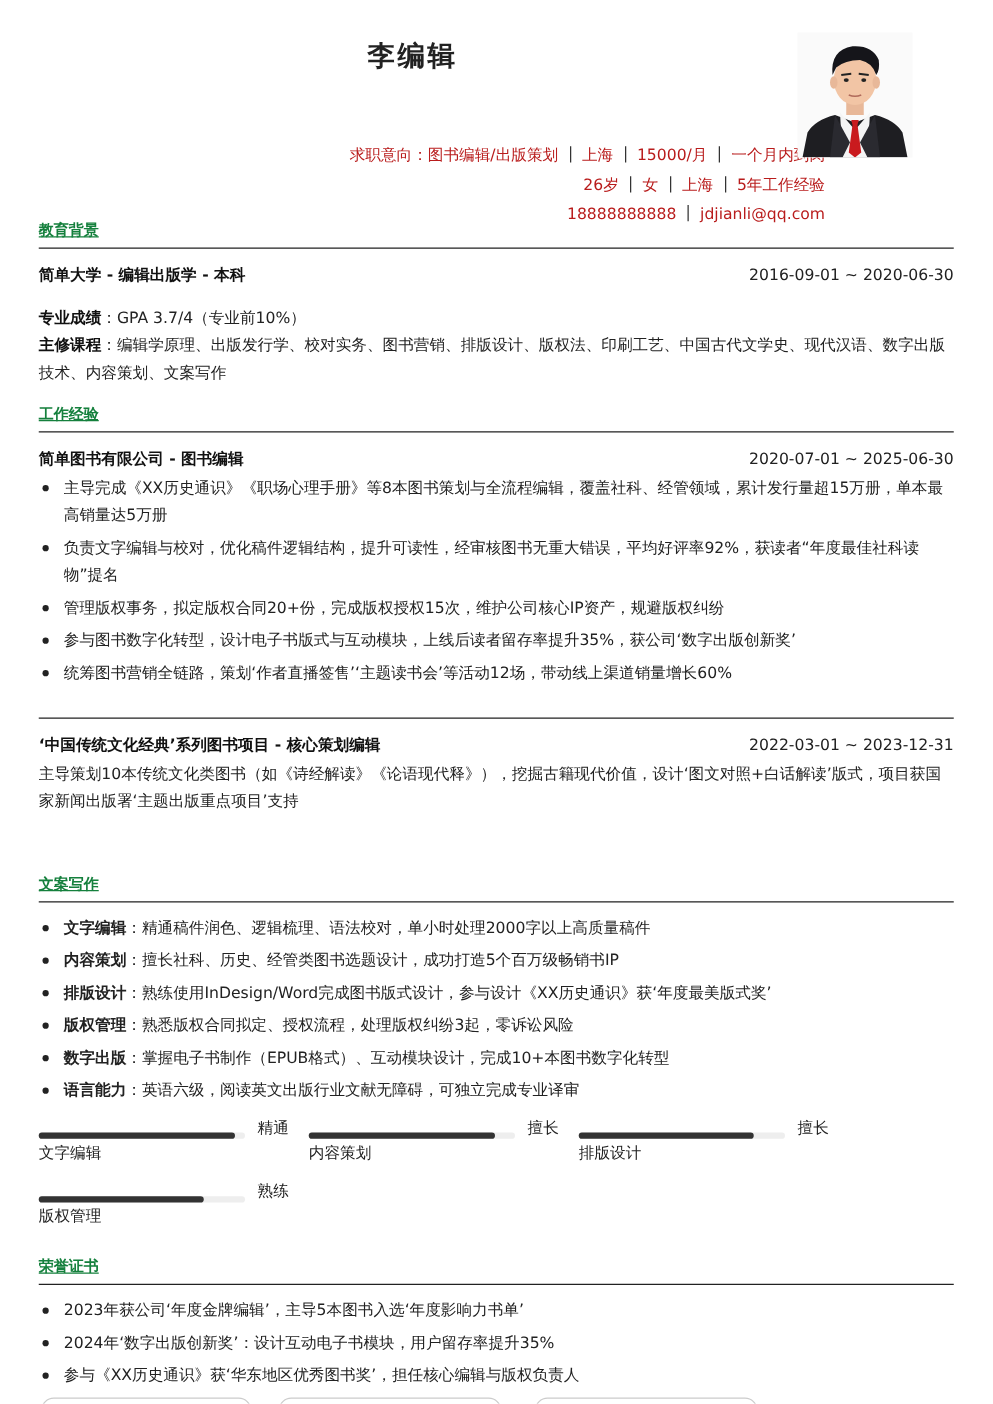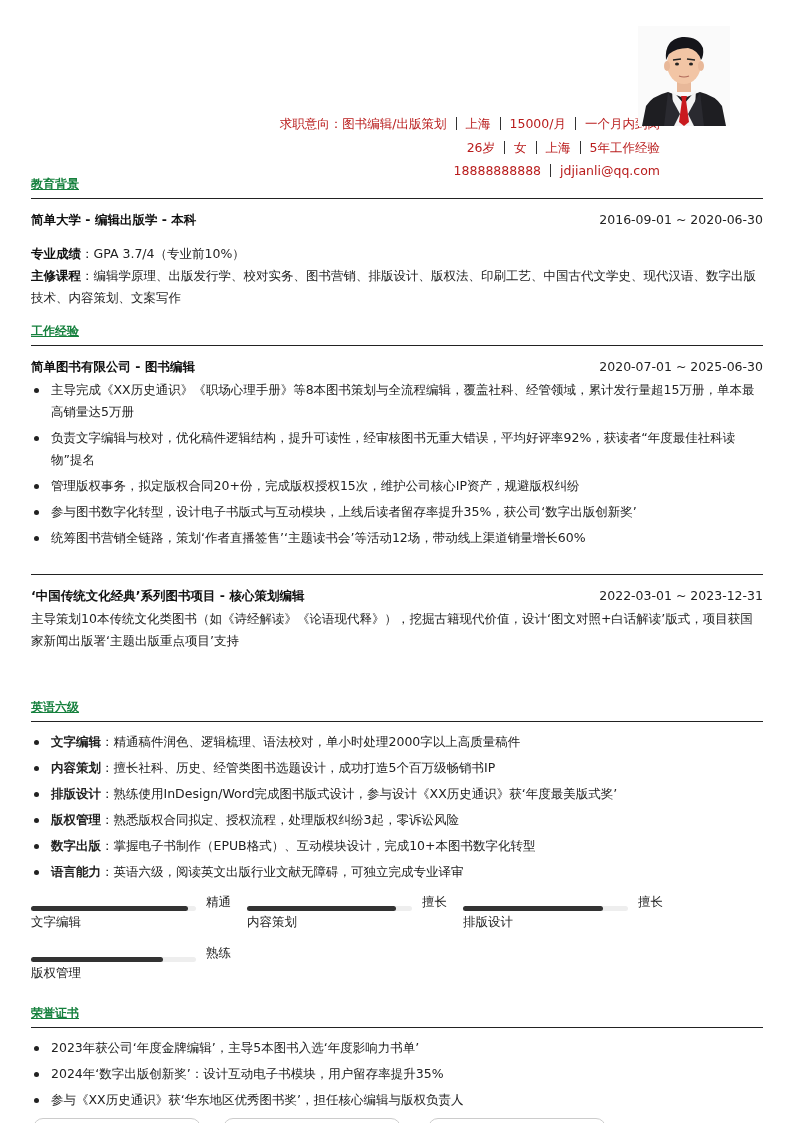--- a/index.html
+++ b/index.html
@@ -39,20 +39,21 @@
   .bar-level { margin-left: 10px; font-size: 12.5px; color: #222; }
   .bar-label { font-size: 12.5px; color: #222; margin-top: 3px; }
 
   .cards { position: absolute; left: 33px; top: 1118px; width: 600px; height: 20px; }
   .card { position: absolute; top: 0; height: 30px; border: 1px solid #ccc; border-radius: 10px; }
 </style>
 </head>
 <body>
 
 <div class="header">
+  <div class="name">李编辑</div>
 
   <div class="info-line l1">
     <span>求职意向：图书编辑/出版策划</span><span class="sep"></span><span>上海</span><span class="sep"></span><span>15000/月</span><span class="sep"></span><span>一个月内到岗</span>
   </div>
 
   <div class="info-line l2">
     <span>26岁</span><span class="sep"></span><span>女</span><span class="sep"></span><span>上海</span><span class="sep"></span><span>5年工作经验</span>
   </div>
 
   <div class="info-line l3">
@@ -121,21 +122,21 @@
 <div class="section" style="top:571px;">
   <div class="section-rule"></div>
   <div class="entry-head">
     <span class="title">‘中国传统文化经典’系列图书项目 - 核心策划编辑</span>
     <span class="date">2022-03-01 ~ 2023-12-31</span>
   </div>
   <div class="line" style="margin-top:3px;">主导策划10本传统文化类图书（如《诗经解读》《论语现代释》），挖掘古籍现代价值，设计‘图文对照+白话解读’版式，项目获国家新闻出版署‘主题出版重点项目’支持</div>
 </div>
 
 <div class="section" style="top:696px;">
-  <div class="section-title">英语六级</div>
+  <div class="section-title">文案写作</div>
   <div class="section-rule"></div>
   <ul class="bullets" style="margin-top:9px;">
     <li><b>文字编辑</b><span>：精通稿件润色、逻辑梳理、语法校对，单小时处理2000字以上高质量稿件</span></li>
     <li><b>内容策划</b><span>：擅长社科、历史、经管类图书选题设计，成功打造5个百万级畅销书IP</span></li>
     <li><b>排版设计</b><span>：熟练使用InDesign/Word完成图书版式设计，参与设计《XX历史通识》获‘年度最美版式奖’</span></li>
     <li><b>版权管理</b><span>：熟悉版权合同拟定、授权流程，处理版权纠纷3起，零诉讼风险</span></li>
     <li><b>数字出版</b><span>：掌握电子书制作（EPUB格式）、互动模块设计，完成10+本图书数字化转型</span></li>
     <li><b>语言能力</b><span>：英语六级，阅读英文出版行业文献无障碍，可独立完成专业译审</span></li>
   </ul>
 </div>

